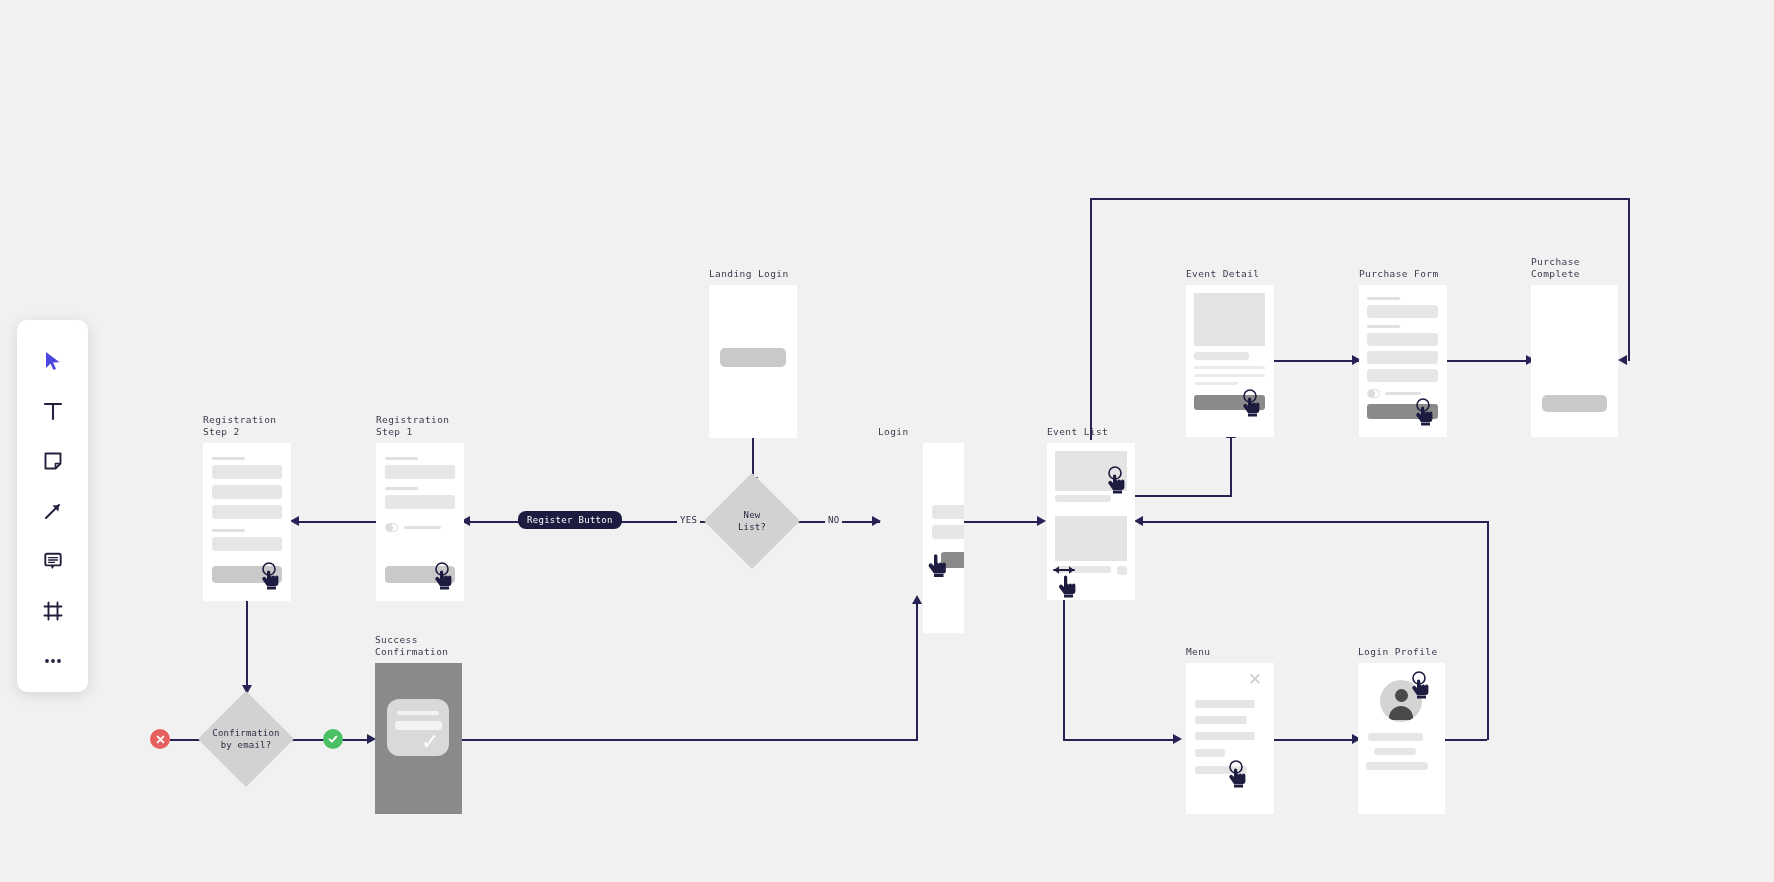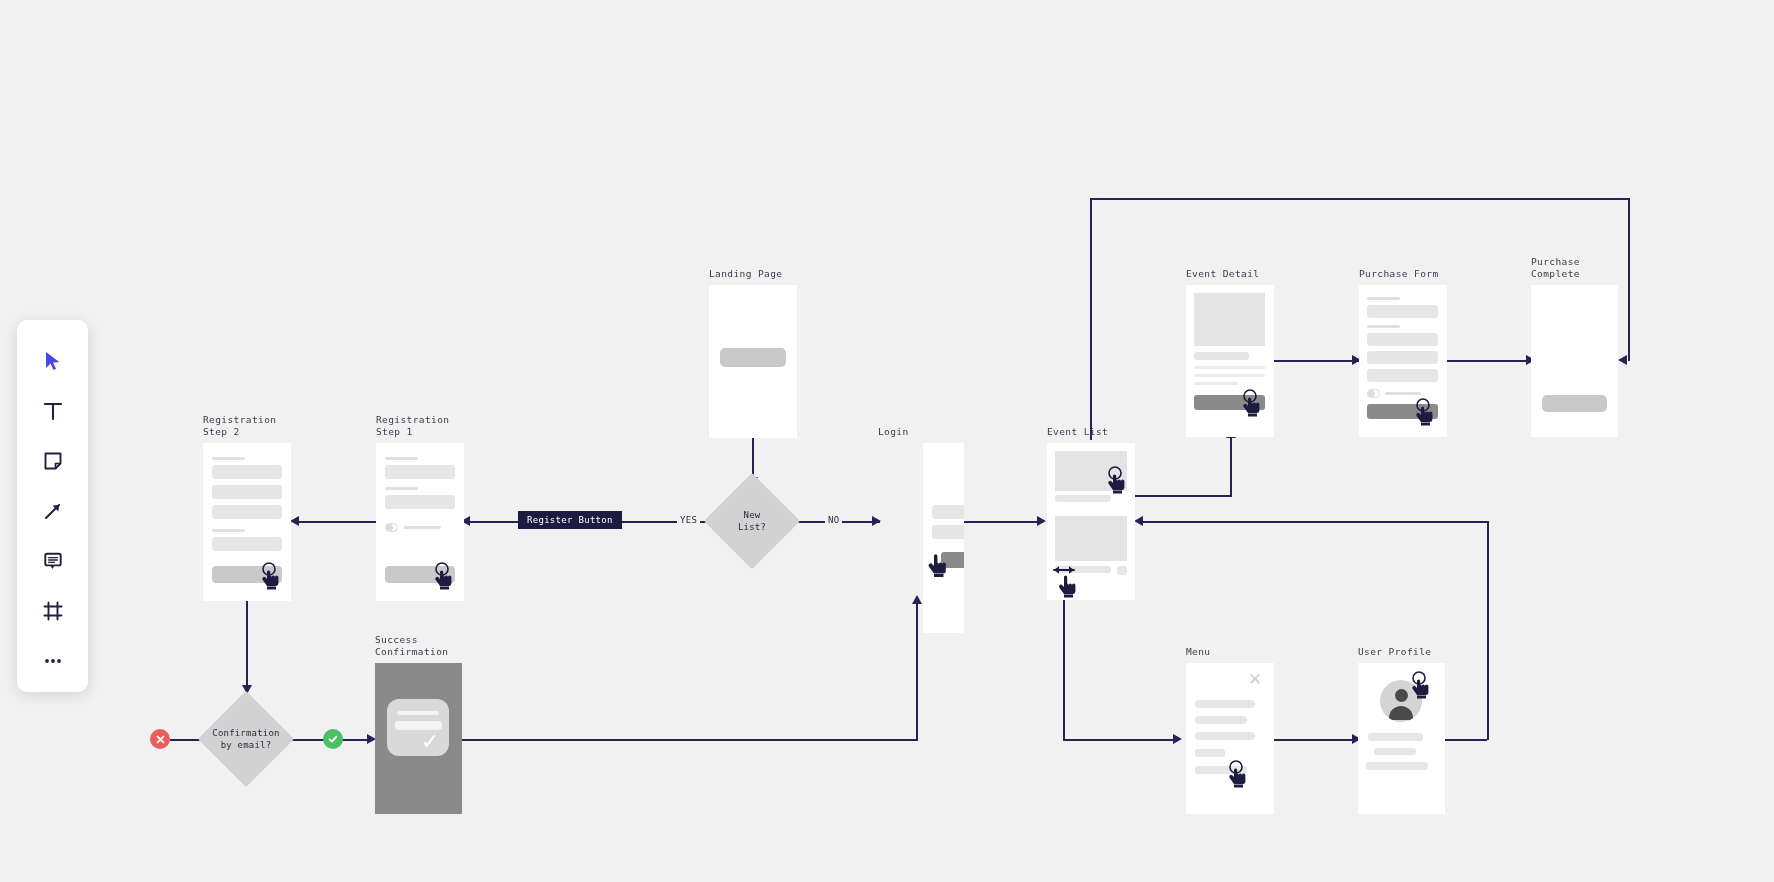--- a/index.html
+++ b/index.html
@@ -74,21 +74,21 @@
   .ah-left  { border-top: 5px solid transparent; border-bottom: 5px solid transparent; border-right: 9px solid #262254; }
   .ah-down  { border-left: 5px solid transparent; border-right: 5px solid transparent; border-top: 9px solid #262254; }
   .ah-up    { border-left: 5px solid transparent; border-right: 5px solid transparent; border-bottom: 9px solid #262254; }
 
   .edge-label {
     position: absolute; font-size: 9px; color: #2b2b42;
     background: #f1f1f1; padding: 0 3px; letter-spacing: .3px;
   }
   .pill {
     position: absolute; background: #1d1b3f; color: #ffffff;
-    font-size: 9px; letter-spacing: .3px; border-radius: 0;
+    font-size: 9px; letter-spacing: .3px; border-radius: 8px;
     padding: 4px 9px; white-space: nowrap;
   }
 
   
   .badge {
     position: absolute; width: 20px; height: 20px; border-radius: 50%;
     display: flex; align-items: center; justify-content: center;
   }
   .badge.red { background: #e8605e; }
   .badge.green { background: #4bbf63; }
@@ -261,21 +261,21 @@
     <div class="cursor" style="left:56px; top:118px;">
       <svg width="26" height="30" viewBox="0 0 26 30">
         <circle cx="10" cy="8" r="6" fill="none" stroke="#1d1b3f" stroke-width="1.6"></circle>
         <path d="M8 11 V18 L6 16 A2 2 0 0 0 3.4 18.6 L8 25 H17 A2.4 2.4 0 0 0 19.4 22.6 V16.2 A1.7 1.7 0 0 0 16 16.2 A1.7 1.7 0 0 0 12.6 16.2 A1.7 1.7 0 0 0 11.2 14.5 V11 A1.6 1.6 0 0 0 8 11 Z" fill="#1d1b3f"></path>
         <rect x="8" y="25.5" width="9" height="3" fill="#1d1b3f"></rect>
       </svg>
     </div>
   </div>
 
   <div class="frame" style="left:709px; top:285px; width:88px; height:153px;">
-    <div class="frame-title">Landing Page</div>
+    <div class="frame-title">Landing Login</div>
     <div class="card">
       <div class="btn-gray" style="left:11px; top:63px; width:66px; height:19px; border-radius:5px;"></div>
     </div>
   </div>
 
   <div class="frame" style="left:878px; top:443px; width:86px; height:190px;padding-left:45px;">
     <div class="frame-title">Login</div>
     <div class="card">
       <div class="bar" style="left:9px; top:62px; width:68px; height:14px;"></div>
       <div class="bar" style="left:9px; top:82px; width:68px; height:14px;"></div>
@@ -394,21 +394,21 @@
     <div class="cursor" style="left:40px; top:96px;">
       <svg width="26" height="30" viewBox="0 0 26 30">
         <circle cx="10" cy="8" r="6" fill="none" stroke="#1d1b3f" stroke-width="1.6"></circle>
         <path d="M8 11 V18 L6 16 A2 2 0 0 0 3.4 18.6 L8 25 H17 A2.4 2.4 0 0 0 19.4 22.6 V16.2 A1.7 1.7 0 0 0 16 16.2 A1.7 1.7 0 0 0 12.6 16.2 A1.7 1.7 0 0 0 11.2 14.5 V11 A1.6 1.6 0 0 0 8 11 Z" fill="#1d1b3f"></path>
         <rect x="8" y="25.5" width="9" height="3" fill="#1d1b3f"></rect>
       </svg>
     </div>
   </div>
 
   <div class="frame" style="left:1358px; top:663px; width:87px; height:151px;">
-    <div class="frame-title">User Profile</div>
+    <div class="frame-title">Login Profile</div>
     <div class="card">
       <div class="avatar" style="left:22px; top:17px; width:42px; height:42px;">
         <div class="head"></div>
         <div class="body"></div>
       </div>
       <div class="bar" style="left:10px; top:70px; width:55px; height:8px;"></div>
       <div class="bar" style="left:16px; top:85px; width:42px; height:7px;"></div>
       <div class="bar" style="left:8px; top:99px; width:62px; height:8px;"></div>
     </div>
     <div class="cursor" style="left:51px; top:7px;">

